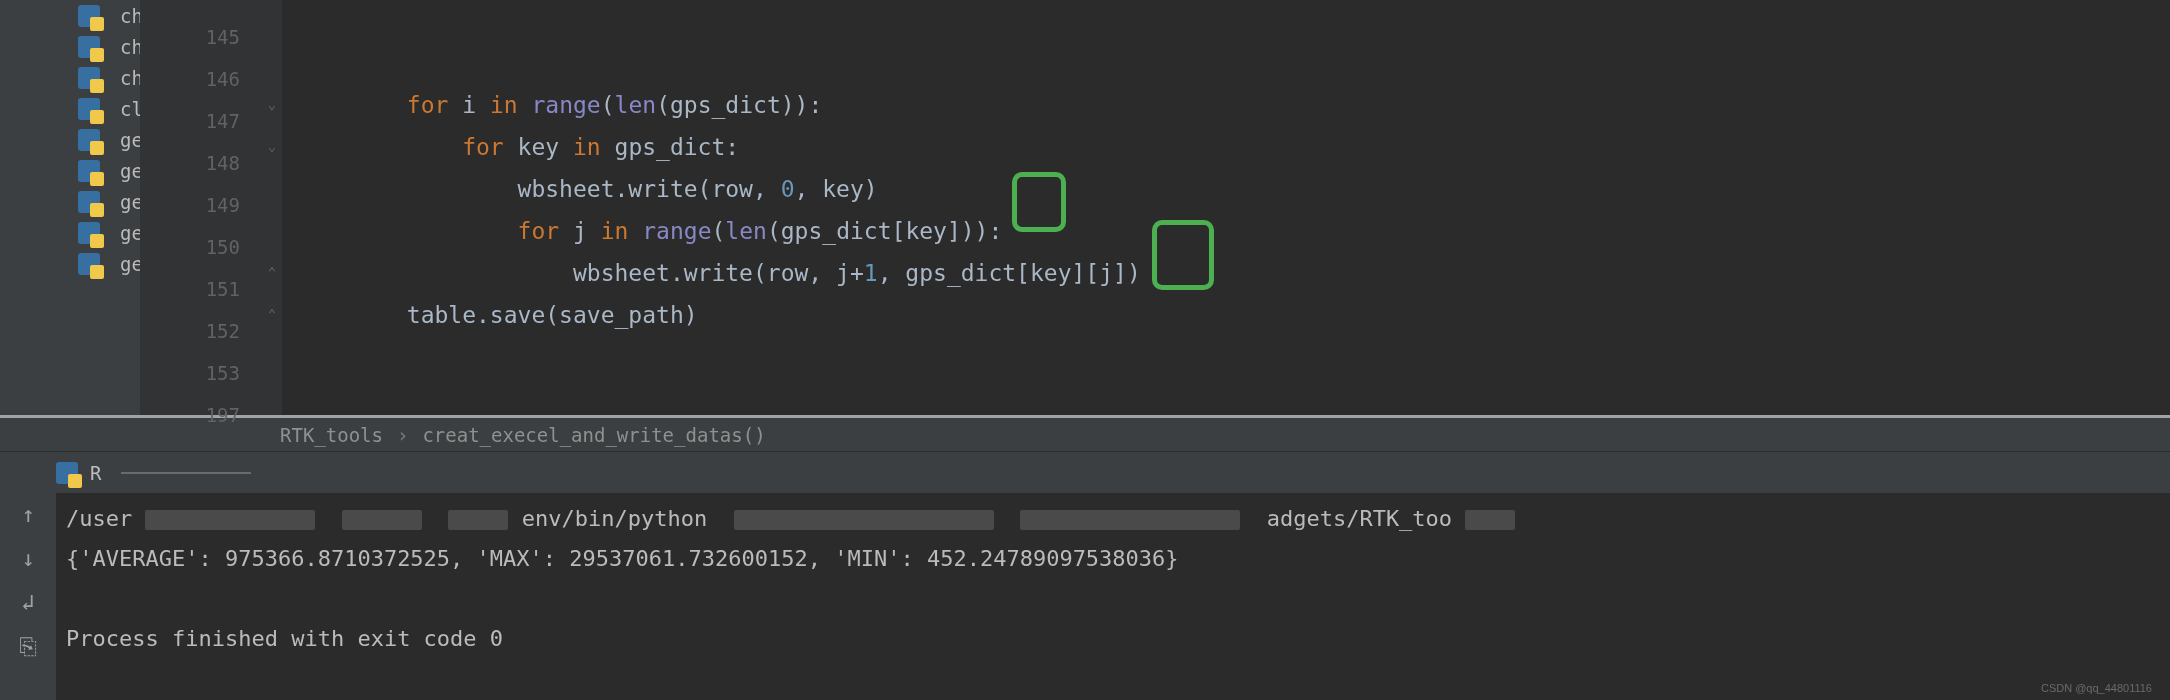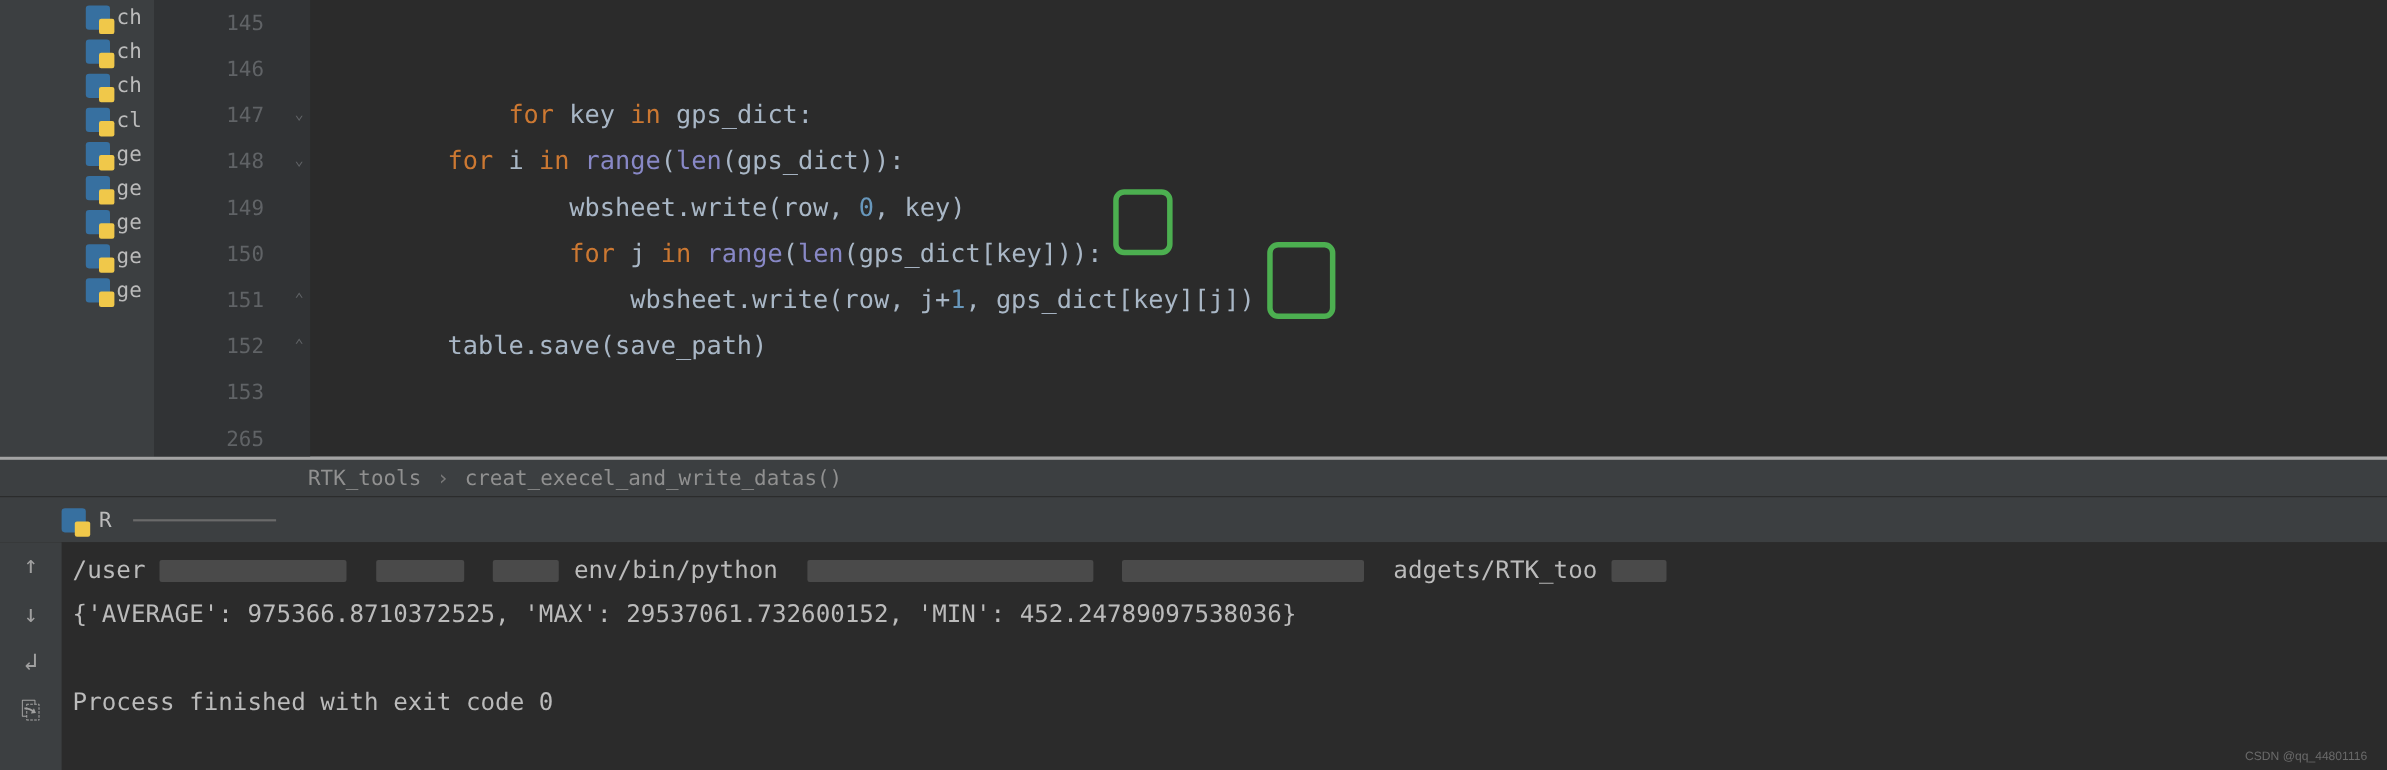--- a/index.html
+++ b/index.html
@@ -21,21 +21,21 @@
     width: 140px;
     background: #3c3f41;
     padding-top: 0;
     overflow: hidden;
   }
   .tree-item {
     display: flex;
     align-items: center;
     height: 31px;
     padding-left: 78px;
-    gap: 6px;
+    gap: 20px;
     color: #bbbbbb;
     font-size: 19px;
     white-space: nowrap;
   }
   .py-icon {
     width: 22px;
     height: 22px;
     background: #3770a0;
     border-radius: 3px;
     position: relative;
@@ -49,21 +49,21 @@
     width: 14px;
     height: 14px;
     background: #f0c84a;
     border-radius: 2px;
   }
   .gutter {
     width: 130px;
     background: #313335;
     text-align: right;
     padding-right: 30px;
-    padding-top: 0;
+    padding-top: 16px;
     font-size: 19px;
     color: #606366;
   }
   .gutter .ln {
     height: 42px;
     line-height: 42px;
     position: relative;
   }
   .fold-col {
     width: 12px;
@@ -221,37 +221,37 @@
   <div class="gutter">
     <div class="ln">145</div>
     <div class="ln">146</div>
     <div class="ln">147</div>
     <div class="ln">148</div>
     <div class="ln">149</div>
     <div class="ln">150</div>
     <div class="ln">151</div>
     <div class="ln">152</div>
     <div class="ln">153</div>
-    <div class="ln">265</div>
+    <div class="ln">197</div>
   </div>
 
   <div class="fold-col">
     <div class="fold-mark" style="top:96px">⌄</div>
     <div class="fold-mark" style="top:138px">⌄</div>
     <div class="fold-mark" style="top:264px">⌃</div>
     <div class="fold-mark" style="top:306px">⌃</div>
   </div>
 
   <div class="code" id="code">
     <div class="green-box" style="left:730px; top:172px; width:54px; height:60px;"></div>
     <div class="green-box" style="left:870px; top:220px; width:62px; height:70px;"></div>
   <div class="line"></div>
       <div class="line"></div>
+      <div class="line">        <span class="kw">for</span><span class="punct"> </span><span class="ident">i</span><span class="punct"> </span><span class="kw">in</span><span class="punct"> </span><span class="fn">range</span><span class="punct">(</span><span class="fn">len</span><span class="punct">(gps_dict)):</span></div>
       <div class="line">            <span class="kw">for</span><span class="punct"> </span><span class="ident">key</span><span class="punct"> </span><span class="kw">in</span><span class="punct"> gps_dict:</span></div>
-      <div class="line">        <span class="kw">for</span><span class="punct"> </span><span class="ident">i</span><span class="punct"> </span><span class="kw">in</span><span class="punct"> </span><span class="fn">range</span><span class="punct">(</span><span class="fn">len</span><span class="punct">(gps_dict)):</span></div>
       <div class="line">                <span class="ident">wbsheet.write(row</span><span class="punct">, </span><span class="num">0</span><span class="punct">, </span><span class="ident">key)</span></div>
       <div class="line">                <span class="kw">for</span><span class="punct"> </span><span class="ident">j</span><span class="punct"> </span><span class="kw">in</span><span class="punct"> </span><span class="fn">range</span><span class="punct">(</span><span class="fn">len</span><span class="punct">(gps_dict[key])):</span></div>
       <div class="line">                    <span class="ident">wbsheet.write(row</span><span class="punct">, </span><span class="ident">j</span><span class="punct">+</span><span class="num">1</span><span class="punct">, </span><span class="ident">gps_dict[key][j])</span></div>
       <div class="line">        <span class="ident">table.save(save_path)</span></div>
       <div class="line"></div>
     </div>
 </div>
 
 <div class="breadcrumb">
   <span>RTK_tools</span>

